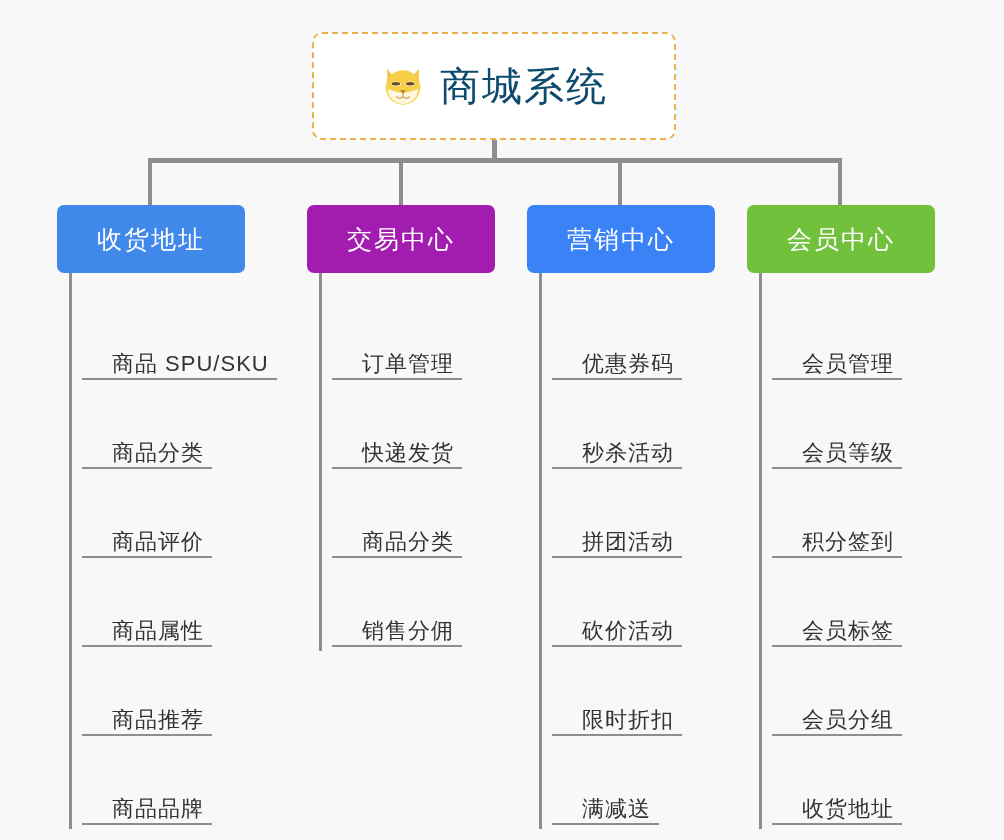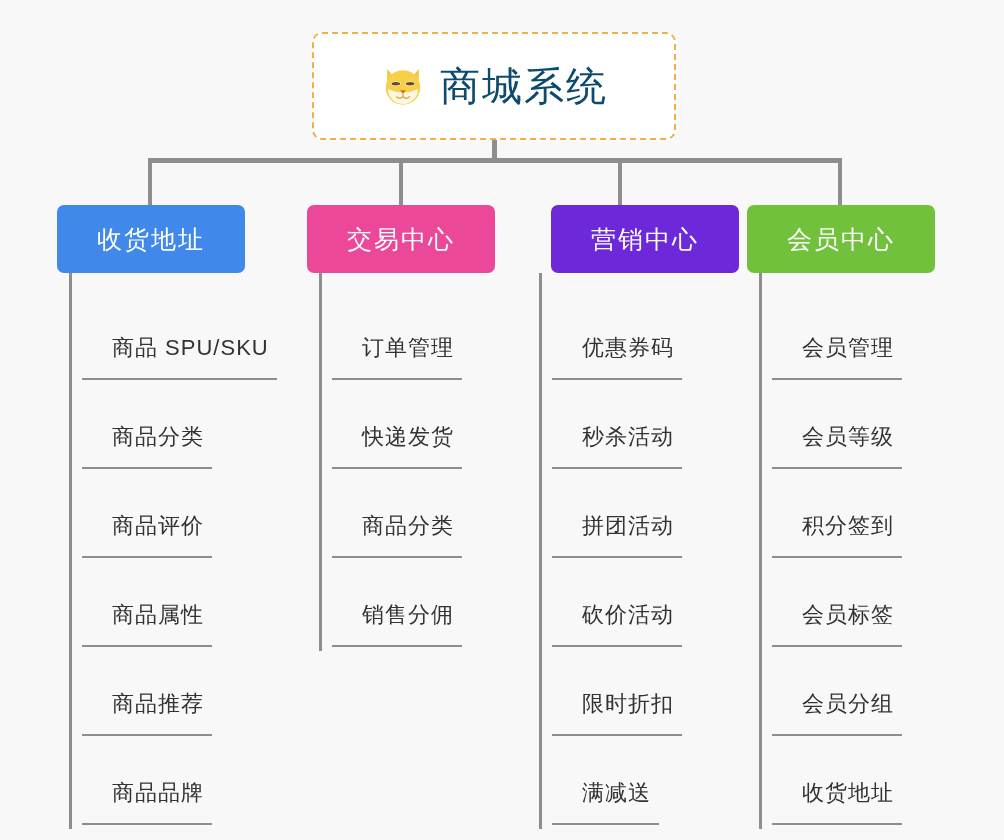--- a/index.html
+++ b/index.html
@@ -100,21 +100,21 @@
     padding-left: 40px;
     padding-bottom: 4px;
   }
   .leaf-text {
     font-size: 22px;
     color: #333333;
     line-height: 1.1;
     letter-spacing: 1px;
     white-space: nowrap;
     border-bottom: 2px solid #8e8e8e;
-    padding: 0 8px 18px 0;
+    padding: 0 8px 2px 0;
     margin-left: -30px;
     padding-left: 30px;
   }
 </style>
 </head>
 <body>
 
 <div id="canvas">
 
   <div class="root-node">
@@ -161,41 +161,41 @@
       <div class="leaf">
           <span class="leaf-text">商品推荐</span>
         </div>
       <div class="leaf">
           <span class="leaf-text">商品品牌</span>
         </div>
     </div>
   </div>
 
   <div class="column col-1">
-    <div class="cat-box" style="background:#ec4899;">
+    <div class="cat-box" style="background:#a21caf;">
       <span>交易中心</span>
     </div>
     <div class="leaf-list">
       <div class="leaf">
           <span class="leaf-text">订单管理</span>
         </div>
       <div class="leaf">
           <span class="leaf-text">快递发货</span>
         </div>
       <div class="leaf">
           <span class="leaf-text">商品分类</span>
         </div>
       <div class="leaf">
           <span class="leaf-text">销售分佣</span>
         </div>
     </div>
   </div>
 
   <div class="column col-2">
-    <div class="cat-box" style="background:#6d28d9;margin-left:24px;">
+    <div class="cat-box" style="background:#3b82f6;">
       <span>营销中心</span>
     </div>
     <div class="leaf-list">
       <div class="leaf">
           <span class="leaf-text">优惠券码</span>
         </div>
       <div class="leaf">
           <span class="leaf-text">秒杀活动</span>
         </div>
       <div class="leaf">

